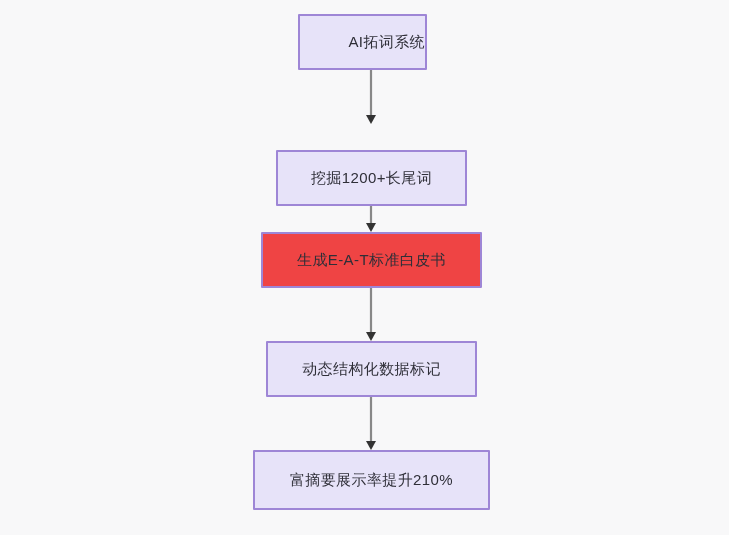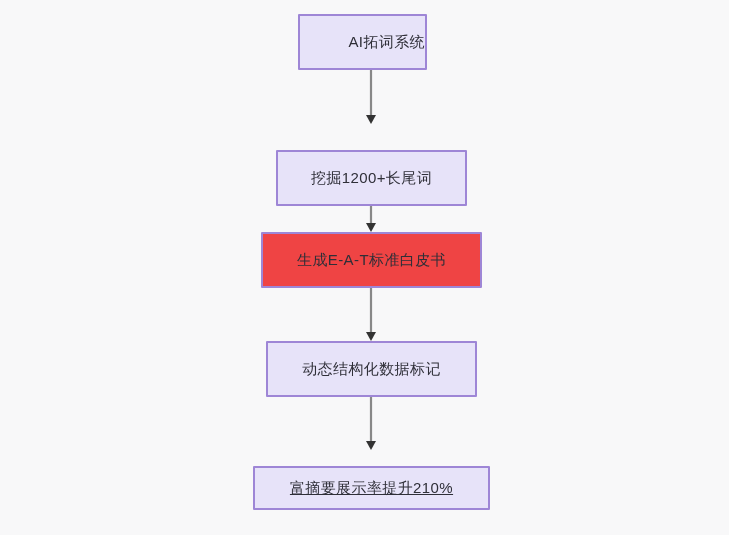--- a/index.html
+++ b/index.html
@@ -83,17 +83,17 @@
   </div>
 
   <div class="node" id="node-2" style="left: 261px; top: 232px; width: 221px; height: 56px; background: #ef4444; border-color: rgb(158, 134, 214); color: rgb(47, 47, 56);">
     <span class="node-label">生成E-A-T标准白皮书</span>
   </div>
 
   <div class="node" id="node-3" style="left: 266px; top: 341px; width: 211px; height: 56px; background: rgb(231, 227, 249); border-color: rgb(158, 134, 214); color: rgb(47, 47, 56);">
     <span class="node-label">动态结构化数据标记</span>
   </div>
 
-  <div class="node" id="node-4" style="left: 253px; top: 466px; width: 237px; height: 44px; background: rgb(231, 227, 249); border-color: rgb(158, 134, 214); color: rgb(47, 47, 56); text-decoration: underline;">
+  <div class="node" id="node-4" style="left: 253px; top: 450px; width: 237px; height: 60px; background: rgb(231, 227, 249); border-color: rgb(158, 134, 214); color: rgb(47, 47, 56);">
     <span class="node-label">富摘要展示率提升210%</span>
   </div>
 
 </div>
 
 </body></html>

